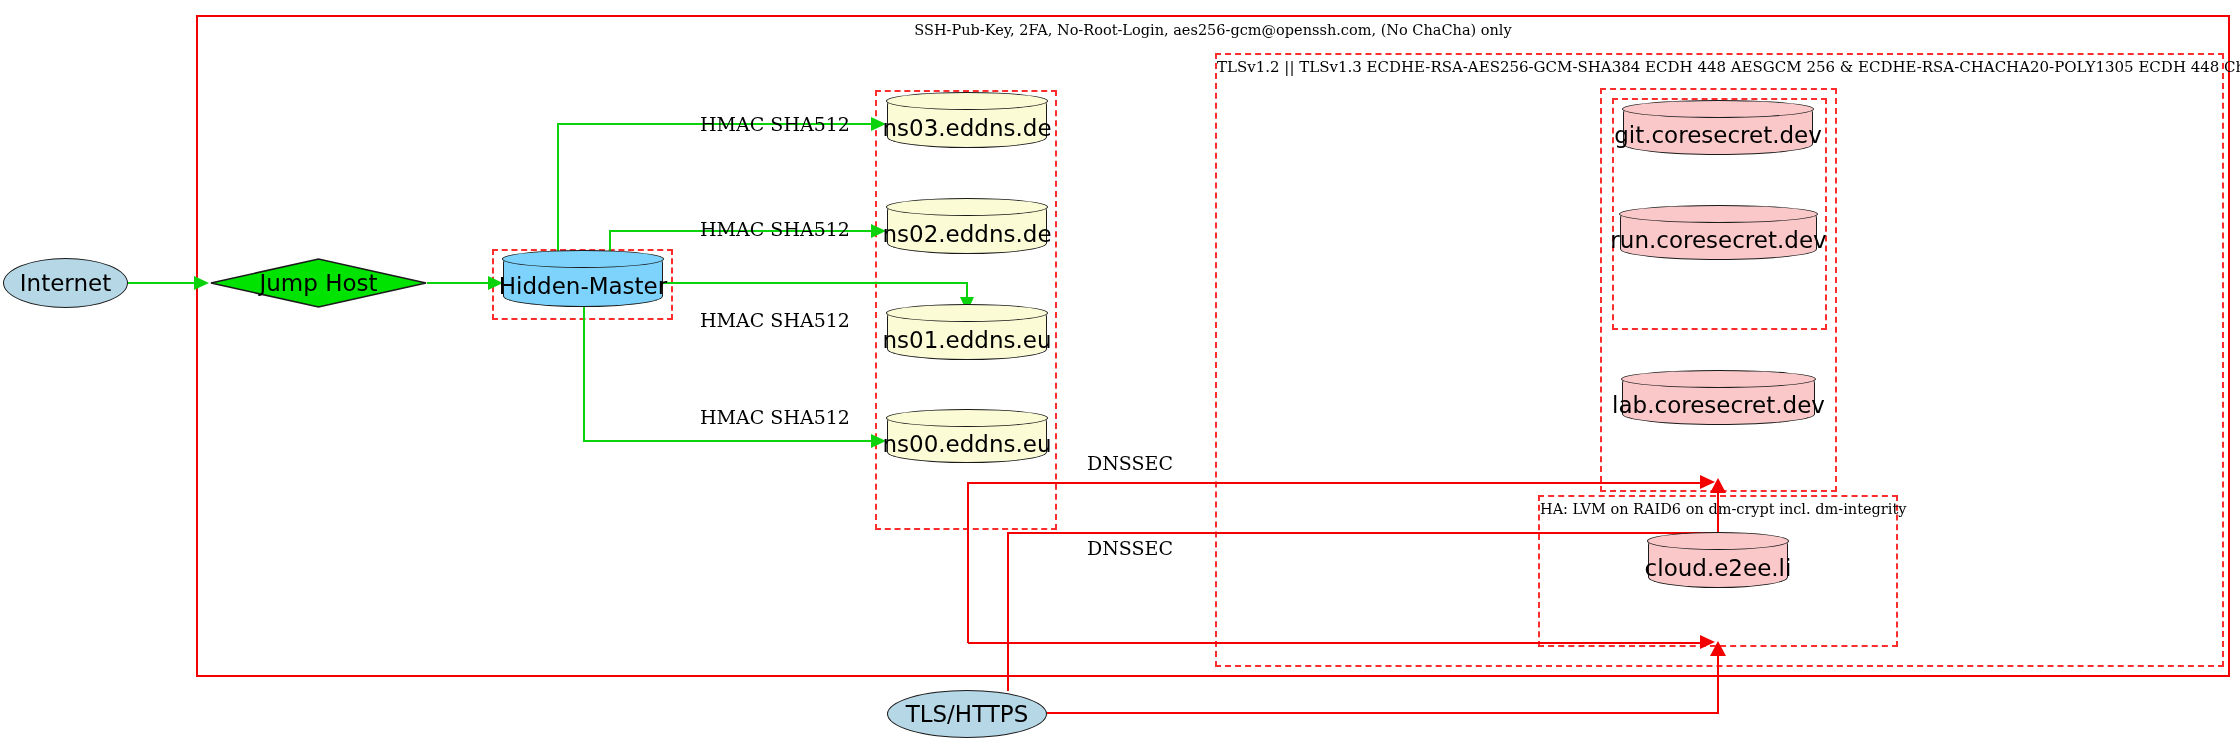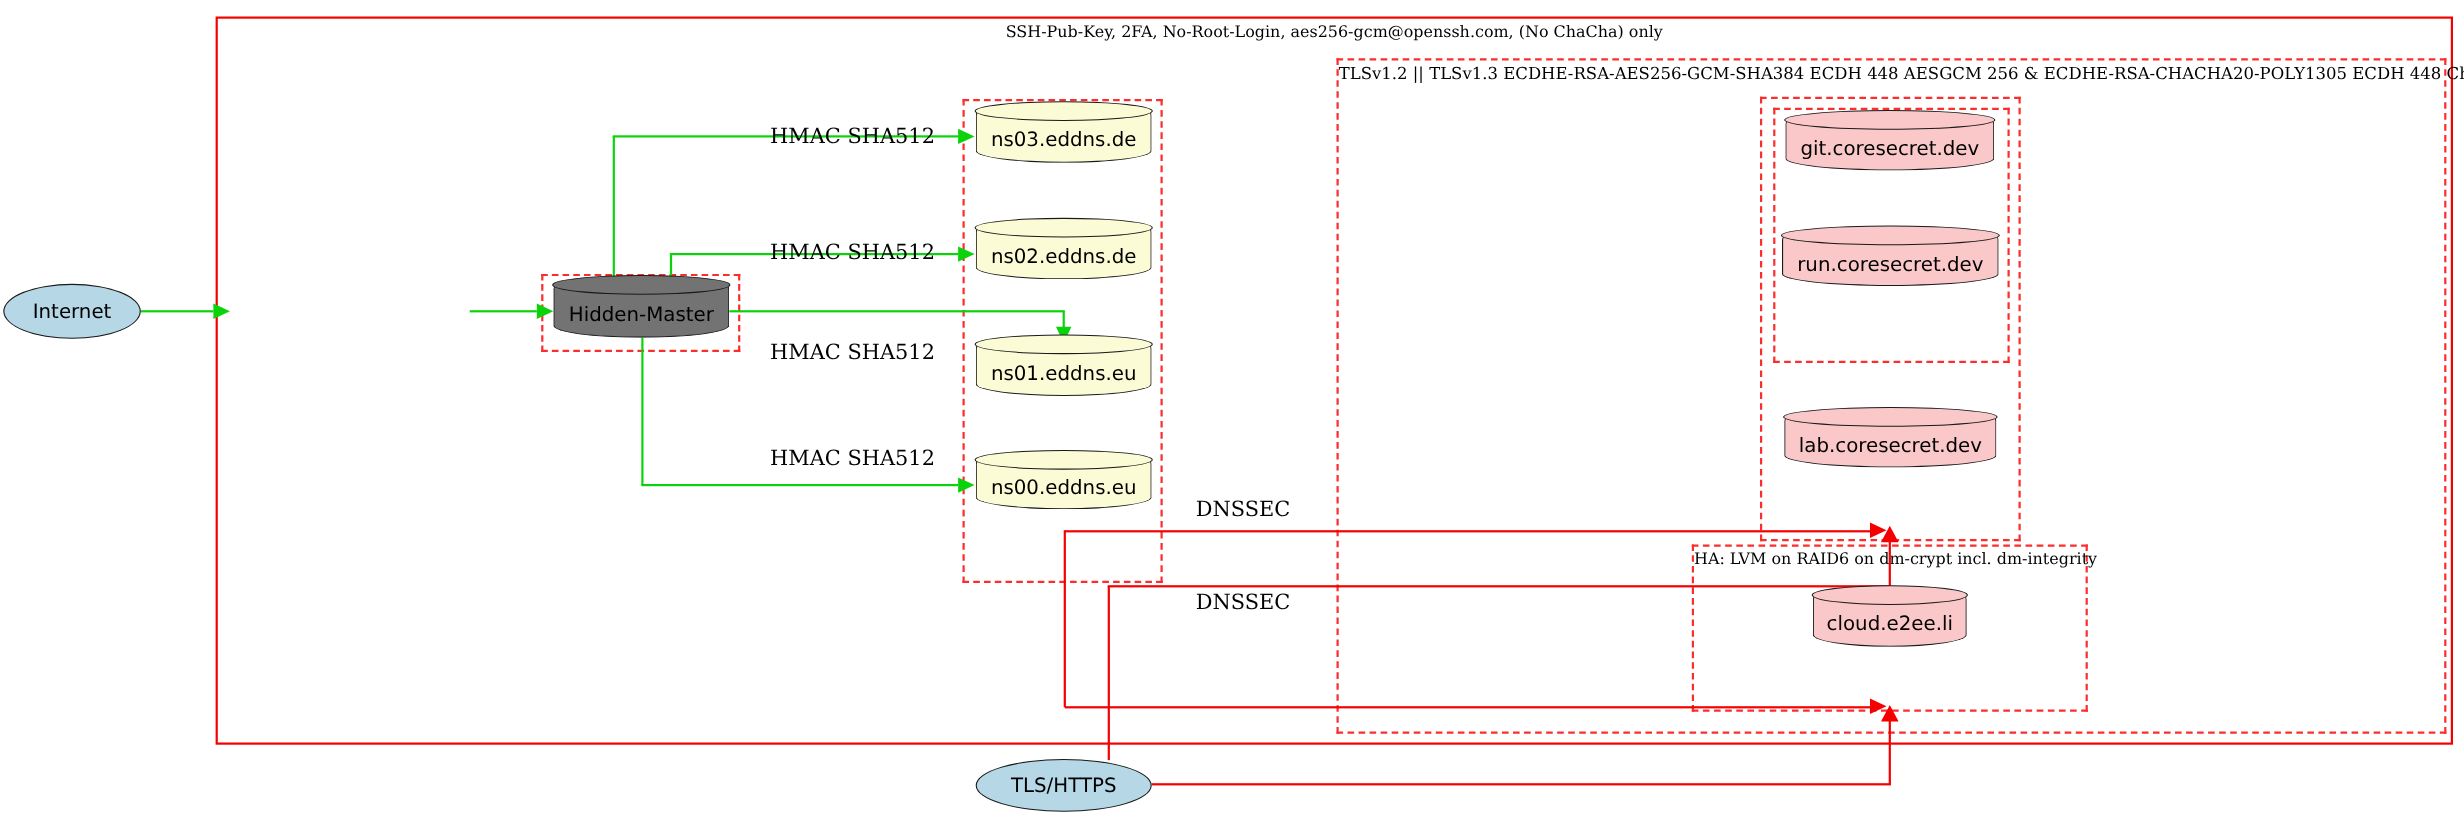--- a/index.html
+++ b/index.html
@@ -8,33 +8,33 @@
 
   
   .box{position:absolute;box-sizing:border-box;}
   .solid-red{border:2px solid #f40000;}
   .dash-red{border:2px dashed #fb2d2d;}
   .cluster-label{position:absolute;width:100%;text-align:center;
                  font-family:"DejaVu Serif","Liberation Serif",serif;
                  white-space:nowrap;color:#000;}
 
   
-  .node-label{position:relative;z-index:3;font-size:18px;white-space:nowrap;}
+  .node-label{position:relative;z-index:3;font-size:23px;white-space:nowrap;}
   .ellipse{position:absolute;border:1.6px solid #1a1a1a;border-radius:50%;
            display:flex;align-items:center;justify-content:center;box-sizing:border-box;z-index:2;}
   .lightblue{background:#b5d7e6;justify-content:center;}
 
   .cyl{position:absolute;box-sizing:border-box;z-index:2;
        border:1.6px solid #1a1a1a;border-top:none;
        border-radius:6px 6px 50% 50% / 5px 5px 11px 11px;
        display:flex;align-items:center;justify-content:center;padding-top:8px;}
   .cyl::before{content:"";position:absolute;left:-1.6px;right:-1.6px;top:-8px;height:16px;
        border:1.6px solid #1a1a1a;border-radius:50%;background:inherit;z-index:1;}
   .cyl .node-label{z-index:3;}
-  .lavender{background:#737373;}
+  .lavender{background:#7dd3fc;}
   .lyellow{background:#fbfbd6;}
   .pink{background:#fac8c8;}
 
   .diamond{position:absolute;z-index:2;}
   .diamond .node-label{position:absolute;left:0;top:0;width:100%;height:100%;
        display:flex;align-items:center;justify-content:center;}
 
   
   .hline,.vline{position:absolute;z-index:1;}
   .green{background:#0bd30b;}
@@ -118,20 +118,26 @@
   <div class="edge-label" style="left:700px;top:218px;width:150px;">HMAC SHA512</div>
   <div class="edge-label" style="left:700px;top:309px;width:150px;">HMAC SHA512</div>
   <div class="edge-label" style="left:700px;top:406px;width:150px;">HMAC SHA512</div>
   <div class="edge-label" style="left:1085px;top:452px;width:90px;">DNSSEC</div>
   <div class="edge-label" style="left:1085px;top:537px;width:90px;">DNSSEC</div>
 
   <div class="ellipse lightblue" style="left:3px;top:258px;width:125px;height:50px;">
     <span class="node-label">Internet</span>
   </div>
 
+  <div class="diamond" style="left:210px;top:258px;width:217px;height:50px;">
+    <svg width="217" height="50" viewBox="0 0 217 50">
+      <polygon points="1,25 108.5,1 216,25 108.5,49" fill="#00e300" stroke="#1a1a1a" stroke-width="1.6"></polygon>
+    </svg>
+    <span class="node-label">Jump Host</span>
+  </div>
 
   <div class="cyl lavender" style="left:503px;top:258px;width:160px;height:49px;">
     <span class="node-label">Hidden-Master</span>
   </div>
 
   <div class="cyl lyellow" style="left:887px;top:100px;width:160px;height:48px;">
     <span class="node-label">ns03.eddns.de</span>
   </div>
 
   <div class="cyl lyellow" style="left:887px;top:206px;width:160px;height:48px;">

